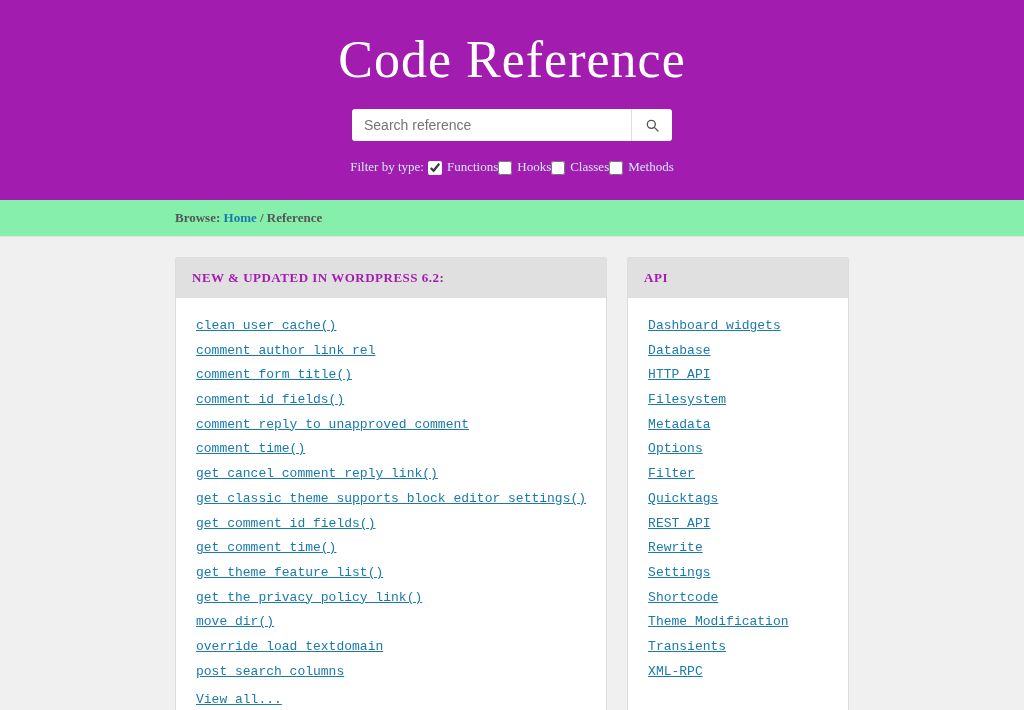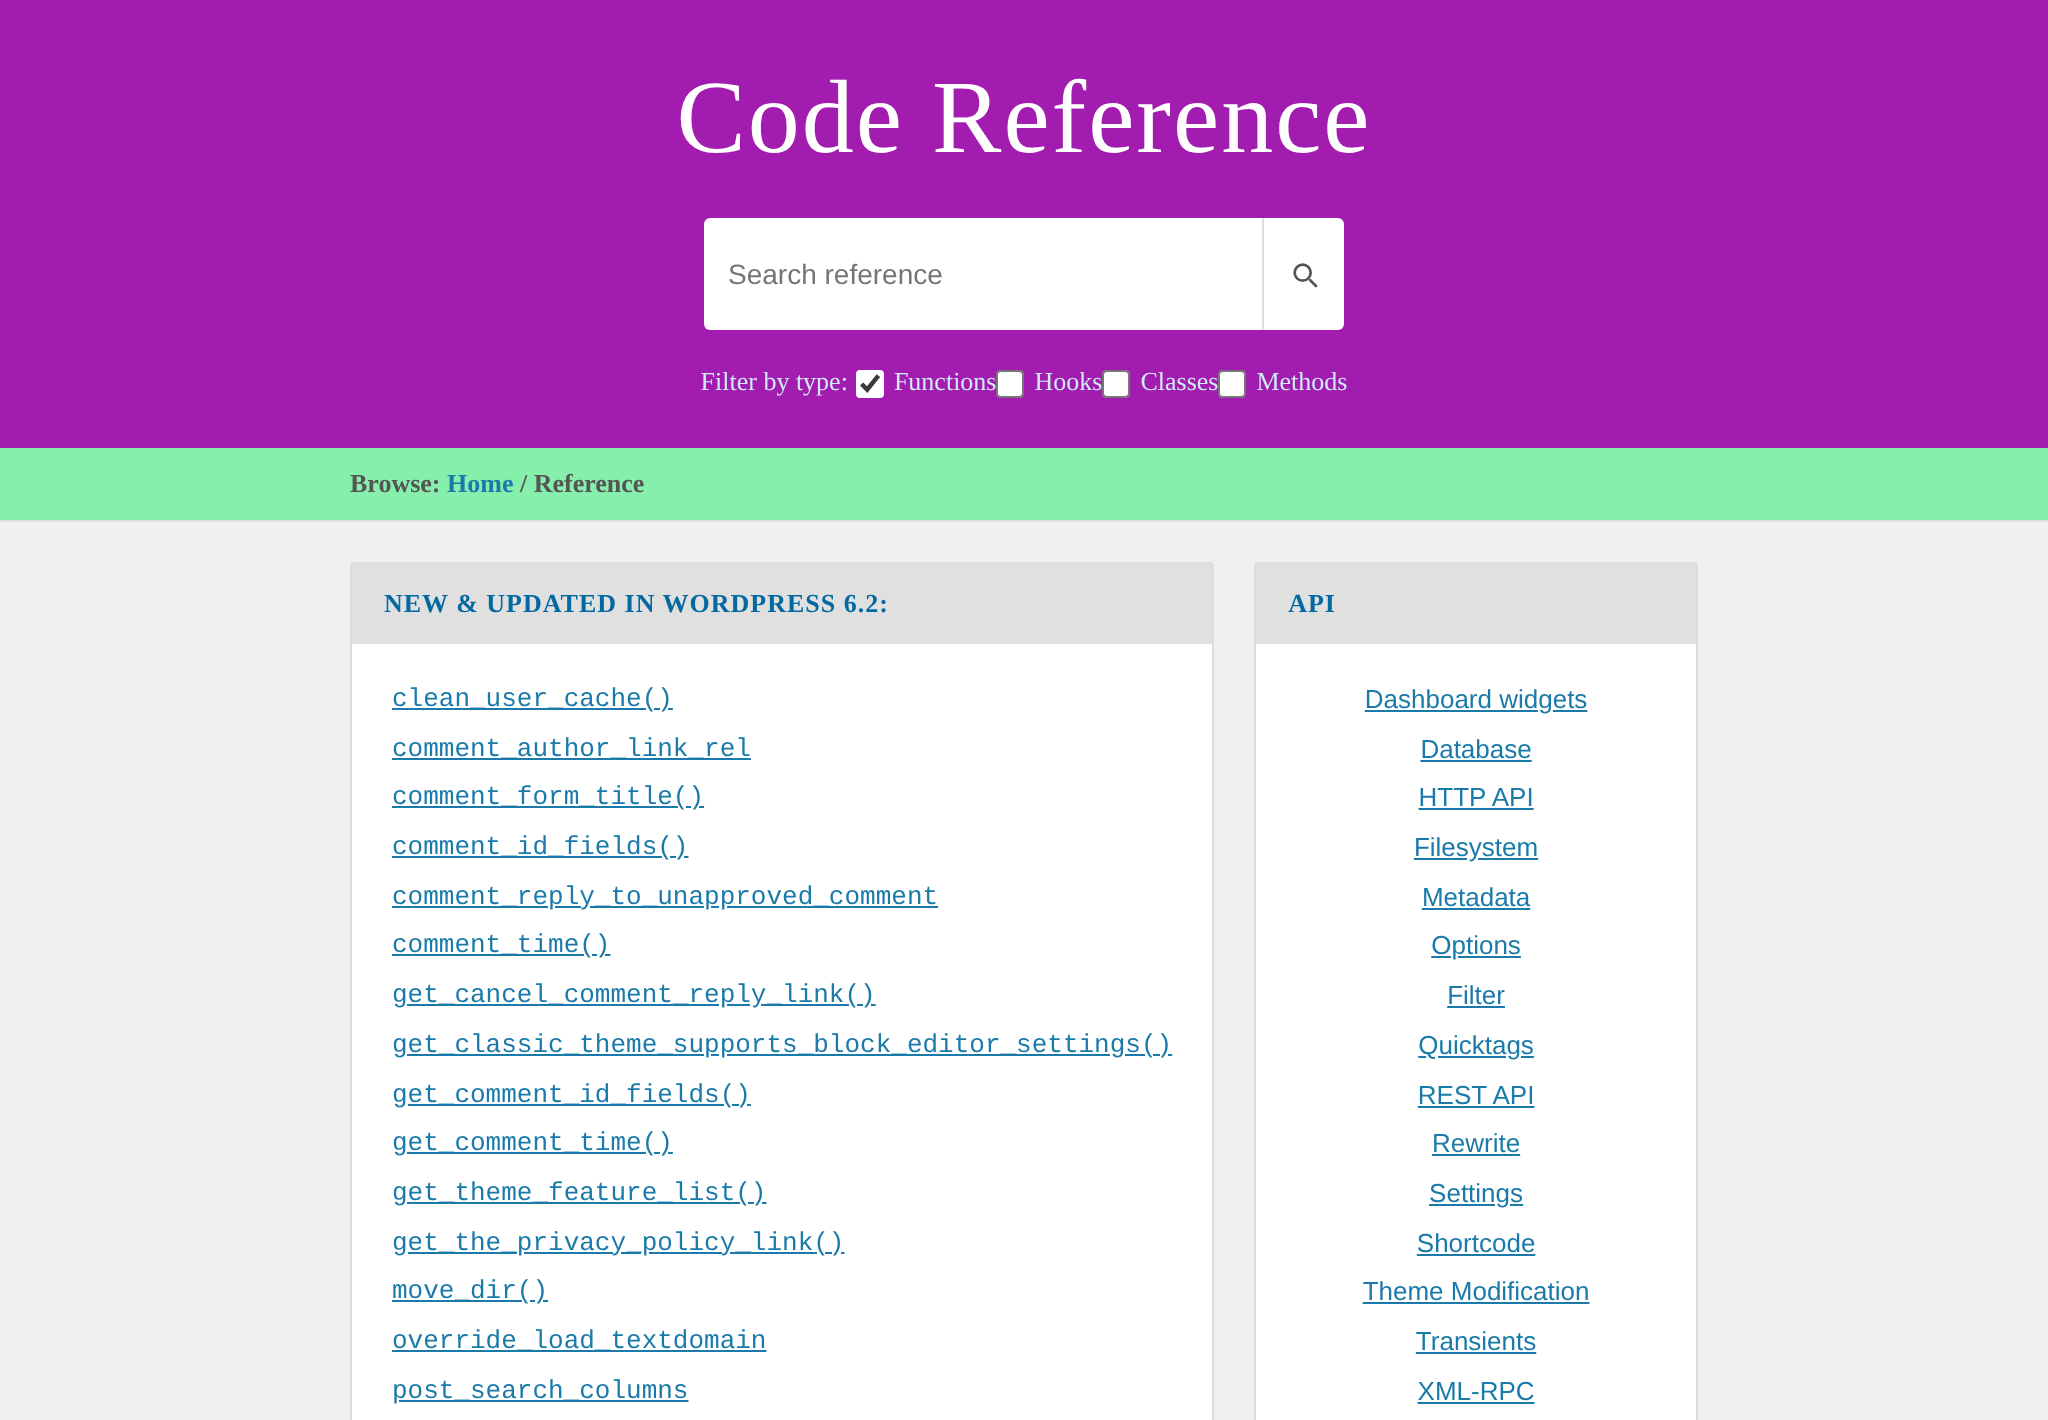--- a/index.html
+++ b/index.html
@@ -25,21 +25,21 @@
       margin-bottom: 18px;
     }
     .search-bar {
       display: flex;
       width: 320px;
       border-radius: 3px;
       overflow: hidden;
     }
     .search-input {
       flex: 1;
-      padding: 20px 12px;
+      padding: 8px 12px;
       border: none;
       outline: none;
       font-size: 14px;
       color: #999;
       background: #fff;
     }
     .search-button {
       background: #fff;
       border: none;
       padding: 8px 12px;
@@ -106,37 +106,36 @@
       background: #fff;
       border: 1px solid #ddd;
       border-radius: 2px;
       flex: 1;
     }
     .card-header {
       background: #e0e0e0;
       padding: 12px 16px;
       font-size: 13px;
       font-weight: bold;
-      color: #0369a1;
+      color: #a21caf;
       letter-spacing: 0.5px;
     }
     .card-body {
       padding: 16px 20px;
     }
     .card-body a {
       display: block;
       color: #1a7aaa;
       text-decoration: underline;
       font-size: 13px;
       line-height: 1.9;
       font-family: 'Courier New', monospace;
     }
     .api-card .card-body a {
-      font-family: Liberation Sans, sans-serif;
-      text-align: center;
+      font-family: Liberation Mono, monospace;
     }
     .view-all {
       margin-top: 4px;
     }
   </style>
 </head>
 <body>
 
 <header class="header">
   <h1 class="header-title">Code Reference</h1>

